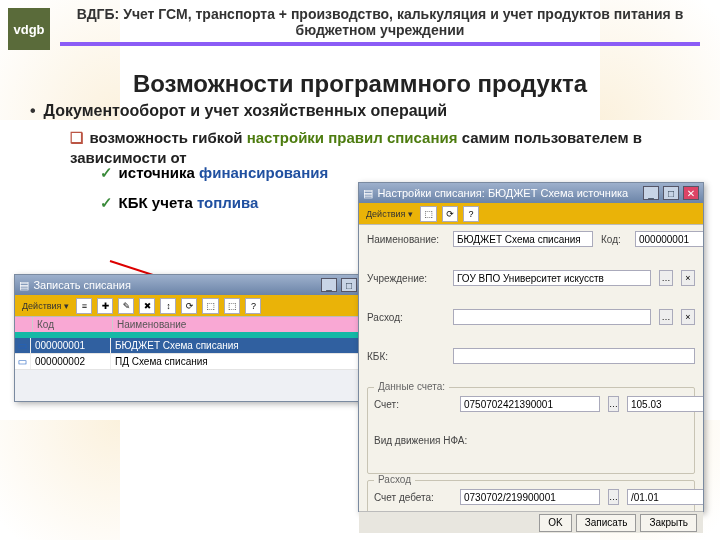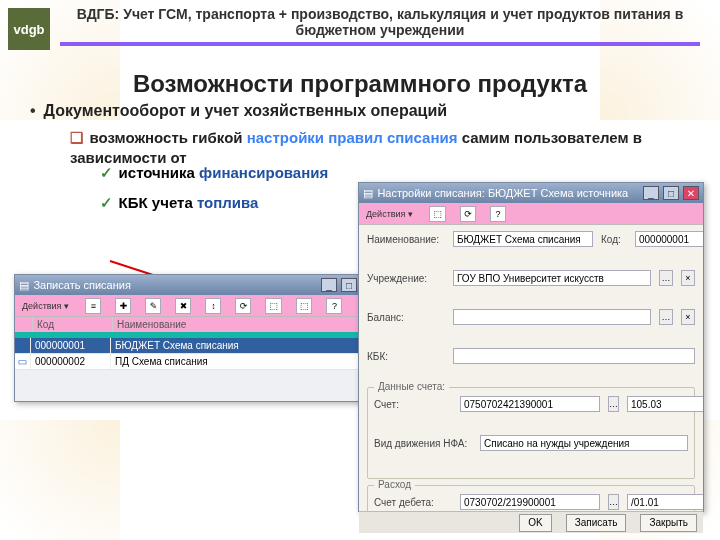--- a/index.html
+++ b/index.html
@@ -9,58 +9,58 @@
   .corner-accent.tr{top:-40px;right:-40px;background:radial-gradient(circle at 0% 100%,rgba(240,200,120,.25) 0%,rgba(240,200,120,0) 70%)}
   .corner-accent.bl{bottom:-40px;left:-40px;background:radial-gradient(circle at 100% 0%,rgba(240,200,120,.25) 0%,rgba(240,200,120,0) 70%)}
   .corner-accent.br{bottom:-40px;right:-40px;background:radial-gradient(circle at 0% 0%,rgba(240,200,120,.25) 0%,rgba(240,200,120,0) 70%)}
   .logo{position:absolute;top:8px;left:8px;width:42px;height:42px;background:#5a6b3a;color:#fff;font-size:13px;font-weight:bold;display:flex;align-items:center;justify-content:center;border-radius:0}
   .header{position:absolute;top:6px;left:60px;right:20px;text-align:center;font-weight:bold;font-size:14px;color:#333;border-bottom:4px solid #8b5cf6;padding-bottom:4px}
   .title{position:absolute;top:70px;left:0;right:0;text-align:center;font-weight:bold;font-size:24px;color:#222}
   .bullet1{position:absolute;top:102px;left:30px;right:20px;font-weight:bold;font-size:16px;color:#222}
   .bullet1::before{content:"•";color:#333;margin-right:8px}
   .bullet2{position:absolute;top:128px;left:70px;right:20px;font-weight:bold;font-size:15px;color:#222;line-height:1.35}
   .bullet2 .sq{color:#b54;margin-right:6px}
-  .w-red{color:#3b82f6}
+  .w-red{color:#4d7c0f}
   .w-blue{color:#2050a0}
   .sub{position:absolute;left:100px;font-weight:bold;font-size:15px}
   .sub .chk{color:#3a8a3a;margin-right:6px}
   .sub1{top:164px}
   .sub2{top:194px}
   .arrow{position:absolute;top:260px;left:110px;width:250px;height:2px;background:#d00;transform:rotate(18deg);transform-origin:left}
   .arrow::after{content:"";position:absolute;right:-2px;top:-4px;border:5px solid transparent;border-left:10px solid #d00}
 
   
   .win{position:absolute;border:1px solid #7a8aa0;background:#eef0f4;font-size:10px;box-shadow:2px 2px 6px rgba(0,0,0,.3)}
   .win1{top:274px;left:14px;width:368px;height:128px}
   .titlebar{height:20px;background:linear-gradient(#9db0cc,#6b84a8);color:#fff;display:flex;align-items:center;padding:0 4px;font-size:11px;gap:4px}
   .titlebar .spacer{flex:1}
   .tbtn{width:16px;height:14px;background:#c8d4e6;color:#234;font-size:10px;display:inline-flex;align-items:center;justify-content:center;border:1px solid #556;cursor:pointer}
   .tbtn.close{background:#d46;color:#fff}
-  .toolbar{height:22px;background:#f9a8d4;border-bottom:1px solid #bbb;display:flex;align-items:center;gap:14px;padding:0 4px}
+  .toolbar{height:22px;background:#eab308;border-bottom:1px solid #bbb;display:flex;align-items:center;gap:5px;padding:0 4px}
   .tb-item{height:16px;min-width:16px;padding:0 3px;background:#fff;border:1px solid #aab;font-size:9px;display:inline-flex;align-items:center;justify-content:center;cursor:pointer}
   .tb-item.menu{background:transparent;border:none;color:#333}
   .grid{background:#fff}
   .ghead{display:flex;background:#f9a8d4;border-bottom:6px solid #14b8a6}
   .gh{padding:2px 4px;border-right:1px solid #ccc;font-size:10px;color:#555}
   .grow{display:flex;border-bottom:1px solid #e4e4e4}
   .gc{padding:2px 4px;border-right:1px solid #eee;font-size:10px;overflow:hidden;white-space:nowrap}
   .grow.sel{background:#3060a0;color:#fff}
   .rowicon{width:16px;display:inline-flex;align-items:center;justify-content:center;color:#2060c0}
 
   
   .win2{top:182px;left:358px;width:346px;height:330px}
   .form-body{padding:6px 8px;background:#f4f2ea;height:calc(100% - 42px);overflow:hidden}
   .frow{display:flex;align-items:center;gap:8px;margin-bottom:23px;font-size:10px}
   .frow label{min-width:78px;color:#444}
   .frow input{flex:1;height:16px;border:1px solid #aab;background:#fff;font-size:10px;padding:0 3px}
   .frow .short{flex:0 0 50px}
   .frow .xbtn{width:14px;height:16px;border:1px solid #aab;background:#eee;font-size:9px;display:inline-flex;align-items:center;justify-content:center;cursor:pointer}
   .grp{border:1px solid #c8c4b4;border-radius:2px;padding:8px 6px 4px;margin:6px 0;position:relative}
   .grp .legend{position:absolute;top:-7px;left:6px;background:#f4f2ea;padding:0 4px;font-size:10px;color:#666}
-  .statusbar{height:22px;background:#e8e6df;border-top:1px solid #bbb;display:flex;align-items:center;justify-content:flex-end;gap:14px;padding:0 6px}
+  .statusbar{height:22px;background:#e8e6df;border-top:1px solid #bbb;display:flex;align-items:center;justify-content:flex-end;gap:4px;padding:0 6px}
   .btn{height:18px;padding:0 8px;border:1px solid #999;background:#f6f4ee;font-size:10px;cursor:pointer}
 </style>
 </head>
 <body>
 
 <div class="slide-bg">
   <div class="corner-accent" style="top:-40px;left:-40px"></div>
   <div class="corner-accent tr"></div>
   <div class="corner-accent bl"></div>
   <div class="corner-accent br"></div>
@@ -140,42 +140,41 @@
       <label style="min-width:26px">Код:</label>
       <input class="short" style="flex: 0 0 62px;" value="000000001">
     </div>
     <div class="frow">
       <label>Учреждение:</label>
       <input value="ГОУ ВПО Университет искусств" style="">
       <span class="xbtn">…</span>
       <span class="xbtn">×</span>
     </div>
     <div class="frow">
-      <label>Баланс:</label>
+      <label>Расход:</label>
       <input value="" style="">
       <span class="xbtn">…</span>
       <span class="xbtn">×</span>
     </div>
     <div class="frow">
       <label>КБК:</label>
       <input value="" style="">
     </div>
 
     <div class="grp">
       <span class="legend">Данные счета:</span>
       <div class="frow">
         <label>Счет:</label>
         <input value="0750702421390001" style="">
         <span class="xbtn">…</span>
         <input class="short" value="105.03" style="">
 
       </div>
       <div class="frow">
         <label style="min-width:98px">Вид движения НФА:</label>
-        <input value="Списано на нужды учреждения" style="">
       </div>
     </div>
 
     <div class="grp">
       <span class="legend">Расход</span>
       <div class="frow">
         <label>Счет дебета:</label>
         <input value="0730702/219900001" style="">
         <span class="xbtn">…</span>
         <input class="short" value="/01.01" style="">

